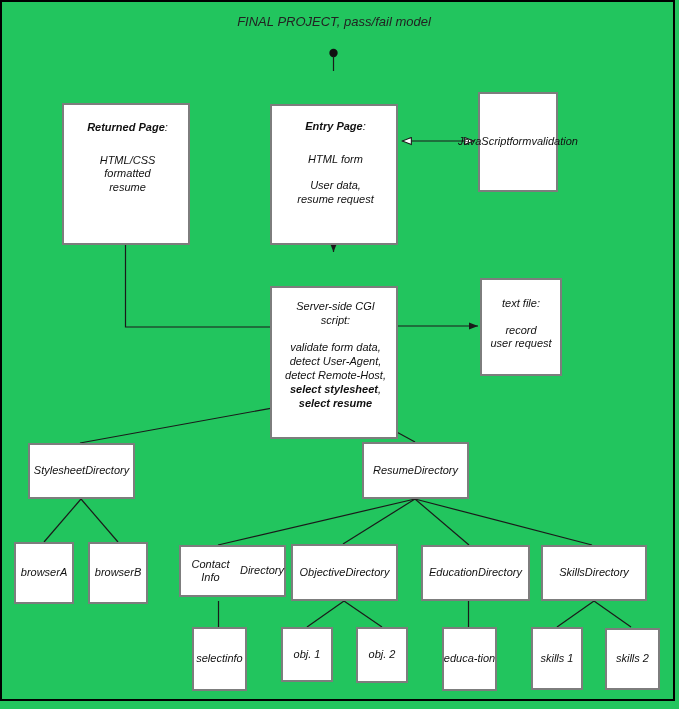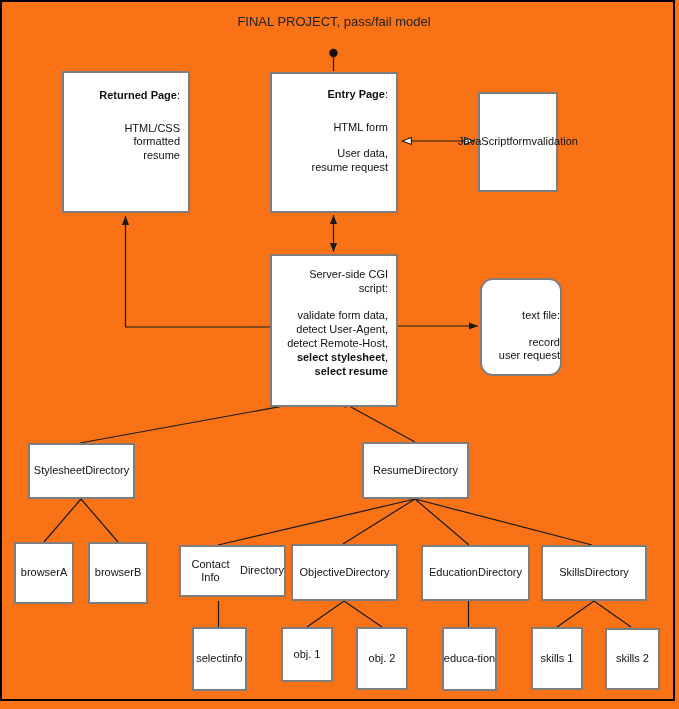--- a/index.html
+++ b/index.html
@@ -1,22 +1,23 @@
 <!DOCTYPE html>
 <html><head>
 <meta charset="utf-8">
 <style>
   html,body { margin:0; padding:0; background:#ffffff; }
   .canvas {
     position:relative;
     width:679px; height:709px;
-    background:#f97316;
+    background:#22c55e;
     font-family:"Liberation Sans", sans-serif;
     color:#111111;
     overflow:hidden;
+    font-style:italic;
   }
   .frame {
     position:absolute; left:0; top:0;
     width:675px; height:701px;
     border:2px solid #000000;
     box-sizing:border-box;
     pointer-events:none;
   }
   .title {
     position:absolute; top:14px; left:0;
@@ -28,27 +29,27 @@
   }
   svg.wires { position:absolute; left:0; top:0; }
   .node {
     position:absolute;
     box-sizing:border-box;
     border:2px solid #7d7d7d;
     background:#ffffff;
     font-size:11px;
     line-height:13.5px;
   }
-  .node.tl { padding:14px 8px 0 11px; text-align:right; }
+  .node.tl { padding:14px 8px 0 11px; text-align:center;margin-top:32px; }
   .node.ctr {
     display:flex; flex-direction:row;
     align-items:center; justify-content:center;
     text-align:center;
   }
-  .node.topc { text-align:right; padding-top:29px;border-radius:13px; }
+  .node.topc { text-align:center; padding-top:17px; }
   .b { font-weight:bold; }
   .sp { height:13px; }
   .sp-lg { height:19px; }
   .cgi-lines { line-height:14px; }
 
   
   #returned-page   { left:62px;  top:71px;  width:128px; height:142px; padding-top:16px; }
   #entry-page      { left:270px; top:72px;  width:128px; height:141px; }
   #javascript-box  { left:478px; top:92px;  width:80px;  height:100px; }
   #cgi-box         { left:270px; top:254px; width:128px; height:153px; padding-top:11px; }
@@ -56,21 +57,21 @@
   #stylesheet-dir  { left:28px;  top:443px; width:107px; height:56px; }
   #resume-dir      { left:362px; top:442px; width:107px; height:57px; }
   #browser-a       { left:14px;  top:542px; width:60px;  height:62px; }
   #browser-b       { left:88px;  top:542px; width:60px;  height:62px; }
   #contact-dir     { left:179px; top:545px; width:107px; height:52px; }
   #objective-dir   { left:291px; top:544px; width:107px; height:57px; }
   #education-dir   { left:421px; top:545px; width:109px; height:56px; }
   #skills-dir      { left:541px; top:545px; width:106px; height:56px; }
   #contact-file    { left:192px; top:627px; width:55px;  height:64px; }
   #obj-1           { left:281px; top:627px; width:52px;  height:55px; }
-  #obj-2           { left:356px; top:627px; width:52px;  height:63px; }
+  #obj-2           { left:356px; top:627px; width:52px;  height:56px; }
   #education-file  { left:442px; top:627px; width:55px;  height:64px; }
   #skills-1        { left:531px; top:627px; width:52px;  height:63px; }
   #skills-2        { left:605px; top:628px; width:55px;  height:62px; }
 </style>
 </head>
 <body>
 
 <div class="canvas">
 
   <div class="frame"></div>

